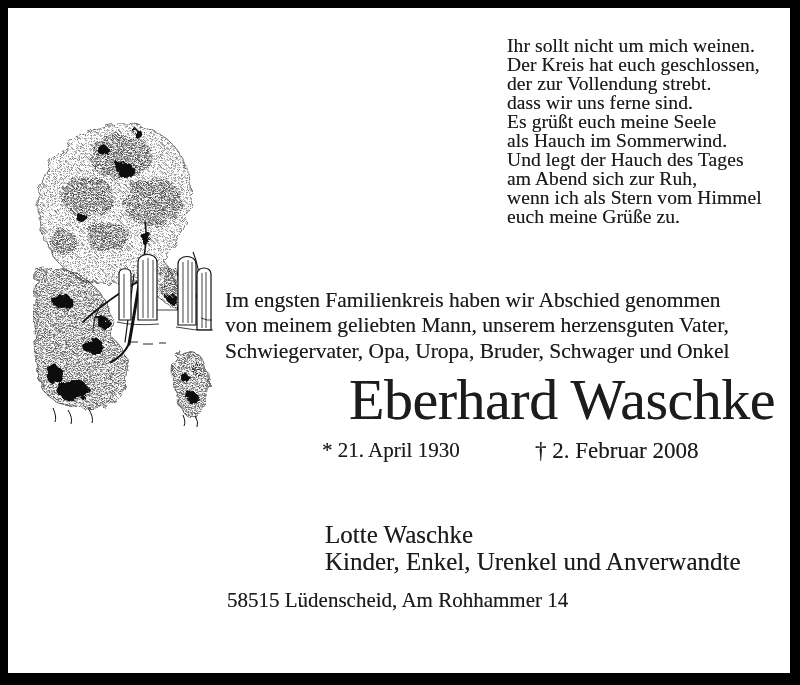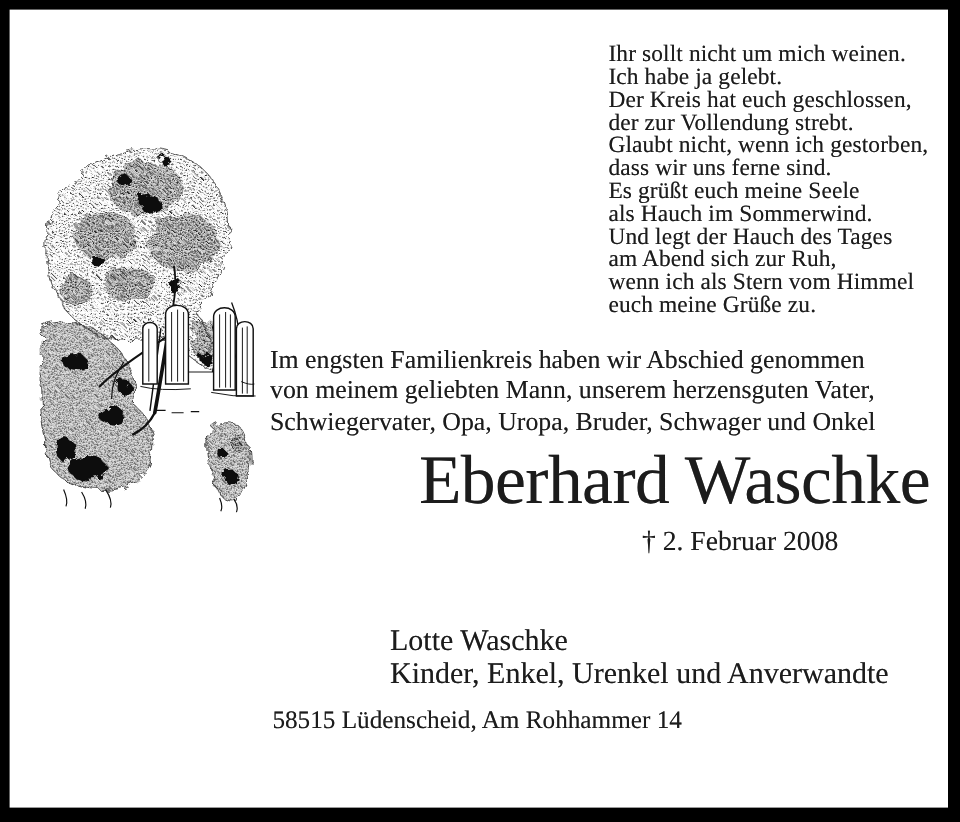--- a/index.html
+++ b/index.html
@@ -157,39 +157,38 @@
       <ellipse cx="165" cy="248" rx="5" ry="8" fill="url(#stipDense)"></ellipse>
     </g>
     <g stroke="#111" fill="none" stroke-width="1">
       <path d="M150,293 q3,7 1,11"></path>
         <path d="M162,294 q4,6 2,11"></path>
     </g>
   </svg>
 
   <div class="abs poem ink-soft">
     <div>Ihr sollt nicht um mich weinen.</div>
-    <div>Ich habe ja gelebt.</div>
     <div>Der Kreis hat euch geschlossen,</div>
     <div>der zur Vollendung strebt.</div>
-    <div>Glaubt nicht, wenn ich gestorben,</div>
     <div>dass wir uns ferne sind.</div>
     <div>Es grüßt euch meine Seele</div>
     <div>als Hauch im Sommerwind.</div>
     <div>Und legt der Hauch des Tages</div>
     <div>am Abend sich zur Ruh,</div>
     <div>wenn ich als Stern vom Himmel</div>
     <div>euch meine Grüße zu.</div>
   </div>
 
   <div class="abs announcement ink-soft">
     <div>Im engsten Familienkreis haben wir Abschied genommen</div>
     <div>von meinem geliebten Mann, unserem herzensguten Vater,</div>
     <div>Schwiegervater, Opa, Uropa, Bruder, Schwager und Onkel</div>
   </div>
 
   <div class="abs deceased-name ink-soft">Eberhard Waschke</div>
+  <div class="abs birth ink-soft">* 21. April 1930</div>
   <div class="abs death ink-soft">† 2. Februar 2008</div>
 
   <div class="abs mourner-1 ink-soft">Lotte Waschke</div>
   <div class="abs mourner-2 ink-soft">Kinder, Enkel, Urenkel und Anverwandte</div>
 
   <div class="abs address ink-soft">58515 Lüdenscheid, Am Rohhammer 14</div>
 </div>
 
 </body></html>

